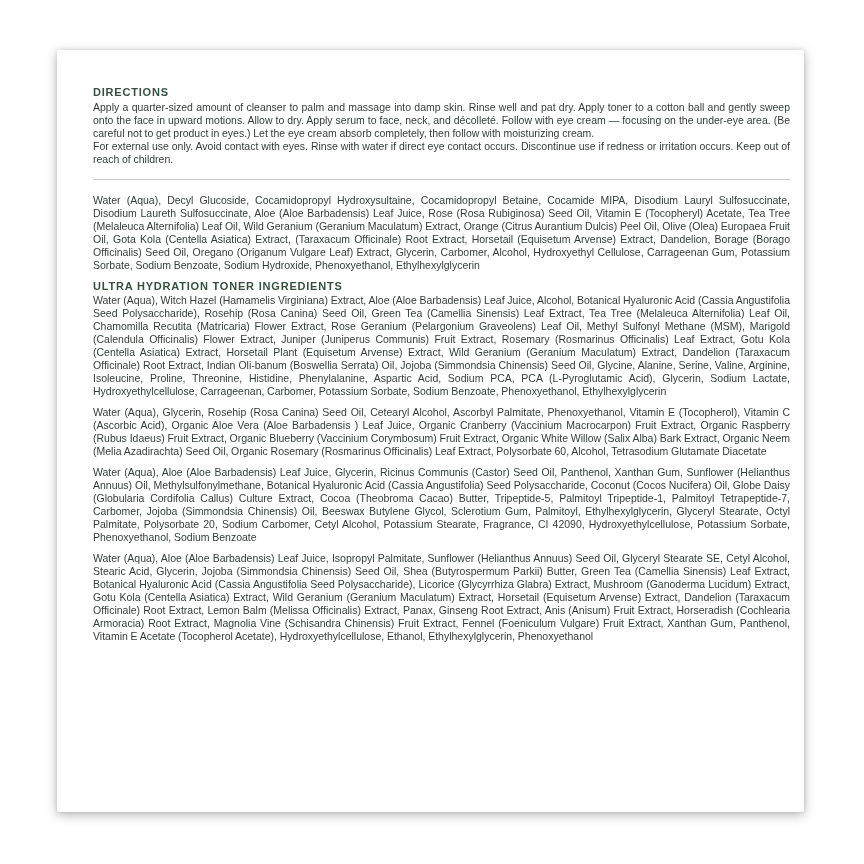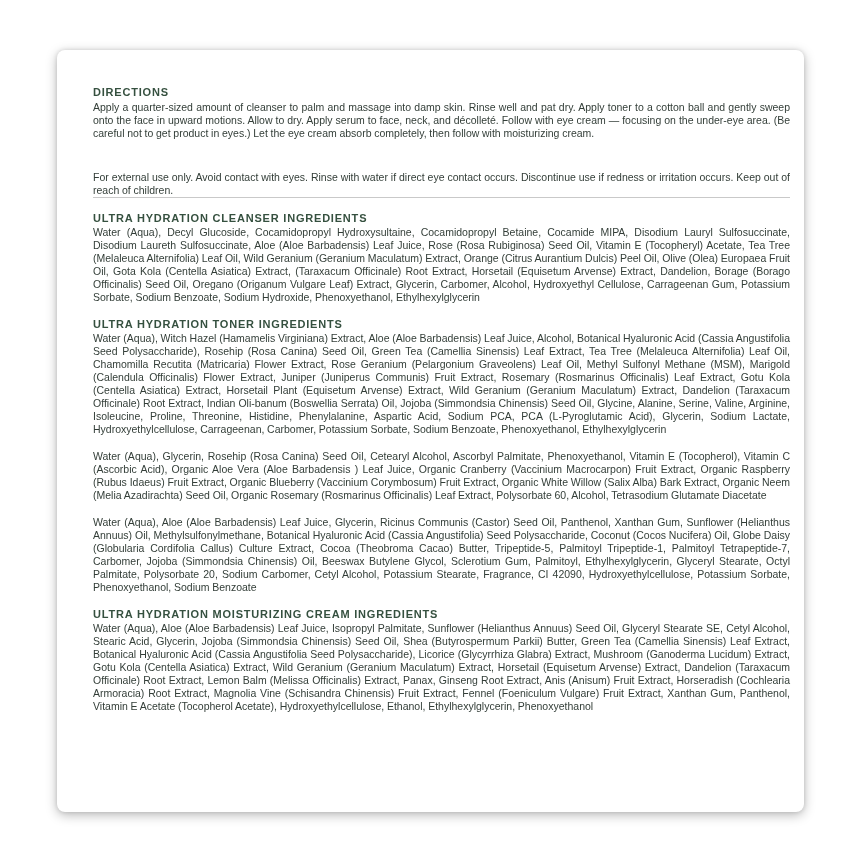--- a/index.html
+++ b/index.html
@@ -19,21 +19,21 @@
   }
   .card {
     position: absolute;
     left: 57px;
     top: 50px;
     width: 747px;
     height: 762px;
     box-sizing: border-box;
     padding: 36px 14px 20px 36px;
     background: var(--card-background, #ffffff);
-    border-radius: 8px;
+    border-radius: 2px;
     box-shadow: 0 3px 12px rgba(0,0,0,0.28), 0 0 4px rgba(0,0,0,0.12);
     overflow: hidden;
   }
   .heading {
     margin: 0 0 3px 0;
     font-size: 11px;
     line-height: 12px;
     font-weight: 700;
     letter-spacing: 0.8px;
     color: var(--heading, #35503f);
@@ -42,61 +42,59 @@
   .body-text {
     margin: 0;
     font-size: 10.5px;
     line-height: 13px;
     color: var(--body-text, #333e38);
     text-align: justify;
     hyphens: auto;
     -webkit-hyphens: auto;
     word-spacing: -0.2px;
   }
-  .directions-text { margin-bottom: 31px; }
-  .warning-text   { }
+  .directions-text { margin-bottom: 0; }
+  .warning-text   { margin-bottom: 13px; }
   .divider {
     border: none;
     border-top: 1px solid var(--divider, #c9c9c9);
     margin: 0 0 14px 0;
     height: 0;
   }
   .ingredients-section { margin: 0; }
-  .ingredients-section + .ingredients-section { margin-top: 14px; }
+  .ingredients-section + .ingredients-section { margin-top: 8px; }
   .ingredients-section .heading { margin-bottom: 2px; }
 </style>
 </head>
 <body>
 
 <div class="page">
   <div class="card">
 
     <h2 class="heading">DIRECTIONS</h2>
     <p class="body-text directions-text">Apply a quarter-sized amount of cleanser to palm and massage into damp skin. Rinse well and pat dry. Apply toner to a cotton ball and gently sweep onto the face in upward motions. Allow to dry. Apply serum to face, neck, and décolleté. Follow with eye cream — focusing on the under-eye area. (Be careful not to get product in eyes.) Let the eye cream absorb completely, then follow with moisturizing cream.</p>
     <p class="body-text warning-text">For external use only. Avoid contact with eyes. Rinse with water if direct eye contact occurs. Discontinue use if redness or irritation occurs. Keep out of reach of children.</p>
 
     <hr class="divider">
 
     <section class="ingredients-section">
-      <h2 class="heading">ULTRA HYDRATION CLEANSER INGREDIENTS</h2>
       <p class="body-text">Water (Aqua), Decyl Glucoside, Cocamidopropyl Hydroxysultaine, Cocamidopropyl Betaine, Cocamide MIPA, Disodium Lauryl Sulfosuccinate, Disodium Laureth Sulfosuccinate, Aloe (Aloe Barbadensis) Leaf Juice, Rose (Rosa Rubiginosa) Seed Oil, Vitamin E (Tocopheryl) Acetate, Tea Tree (Melaleuca Alternifolia) Leaf Oil, Wild Geranium (Geranium Maculatum) Extract, Orange (Citrus Aurantium Dulcis) Peel Oil, Olive (Olea) Europaea Fruit Oil, Gota Kola (Centella Asiatica) Extract, (Taraxacum Officinale) Root Extract, Horsetail (Equisetum Arvense) Extract, Dandelion, Borage (Borago Officinalis) Seed Oil, Oregano (Origanum Vulgare Leaf) Extract, Glycerin, Carbomer, Alcohol, Hydroxyethyl Cellulose, Carrageenan Gum, Potassium Sorbate, Sodium Benzoate, Sodium Hydroxide, Phenoxyethanol, Ethylhexylglycerin</p>
     </section>
 
     <section class="ingredients-section">
       <h2 class="heading">ULTRA HYDRATION TONER INGREDIENTS</h2>
       <p class="body-text">Water (Aqua), Witch Hazel (Hamamelis Virginiana) Extract, Aloe (Aloe Barbadensis) Leaf Juice, Alcohol, Botanical Hyaluronic Acid (Cassia Angustifolia Seed Polysaccharide), Rosehip (Rosa Canina) Seed Oil, Green Tea (Camellia Sinensis) Leaf Extract, Tea Tree (Melaleuca Alternifolia) Leaf Oil, Chamomilla Recutita (Matricaria) Flower Extract, Rose Geranium (Pelargonium Graveolens) Leaf Oil, Methyl Sulfonyl Methane (MSM), Marigold (Calendula Officinalis) Flower Extract, Juniper (Juniperus Communis) Fruit Extract, Rosemary (Rosmarinus Officinalis) Leaf Extract, Gotu Kola (Centella Asiatica) Extract, Horsetail Plant (Equisetum Arvense) Extract, Wild Geranium (Geranium Maculatum) Extract, Dandelion (Taraxacum Officinale) Root Extract, Indian Oli-banum (Boswellia Serrata) Oil, Jojoba (Simmondsia Chinensis) Seed Oil, Glycine, Alanine, Serine, Valine, Arginine, Isoleucine, Proline, Threonine, Histidine, Phenylalanine, Aspartic Acid, Sodium PCA, PCA (L-Pyroglutamic Acid), Glycerin, Sodium Lactate, Hydroxyethylcellulose, Carrageenan, Carbomer, Potassium Sorbate, Sodium Benzoate, Phenoxyethanol, Ethylhexylglycerin</p>
     </section>
 
     <section class="ingredients-section">
       <p class="body-text">Water (Aqua), Glycerin, Rosehip (Rosa Canina) Seed Oil, Cetearyl Alcohol, Ascorbyl Palmitate, Phenoxyethanol, Vitamin E (Tocopherol), Vitamin C (Ascorbic Acid), Organic Aloe Vera (Aloe Barbadensis ) Leaf Juice, Organic Cranberry (Vaccinium Macrocarpon) Fruit Extract, Organic Raspberry (Rubus Idaeus) Fruit Extract, Organic Blueberry (Vaccinium Corymbosum) Fruit Extract, Organic White Willow (Salix Alba) Bark Extract, Organic Neem (Melia Azadirachta) Seed Oil, Organic Rosemary (Rosmarinus Officinalis) Leaf Extract, Polysorbate 60, Alcohol, Tetrasodium Glutamate Diacetate</p>
     </section>
 
     <section class="ingredients-section">
       <p class="body-text">Water (Aqua), Aloe (Aloe Barbadensis) Leaf Juice, Glycerin, Ricinus Communis (Castor) Seed Oil, Panthenol, Xanthan Gum, Sunflower (Helianthus Annuus) Oil, Methylsulfonylmethane, Botanical Hyaluronic Acid (Cassia Angustifolia) Seed Polysaccharide, Coconut (Cocos Nucifera) Oil, Globe Daisy (Globularia Cordifolia Callus) Culture Extract, Cocoa (Theobroma Cacao) Butter, Tripeptide-5, Palmitoyl Tripeptide-1, Palmitoyl Tetrapeptide-7, Carbomer, Jojoba (Simmondsia Chinensis) Oil, Beeswax Butylene Glycol, Sclerotium Gum, Palmitoyl, Ethylhexylglycerin, Glyceryl Stearate, Octyl Palmitate, Polysorbate 20, Sodium Carbomer, Cetyl Alcohol, Potassium Stearate, Fragrance, CI 42090, Hydroxyethylcellulose, Potassium Sorbate, Phenoxyethanol, Sodium Benzoate</p>
     </section>
 
     <section class="ingredients-section">
-      <h2 class="heading">ULTRA HYDRATION MOISTURIZING CREAM INGREDIENTS</h2>
       <p class="body-text">Water (Aqua), Aloe (Aloe Barbadensis) Leaf Juice, Isopropyl Palmitate, Sunflower (Helianthus Annuus) Seed Oil, Glyceryl Stearate SE, Cetyl Alcohol, Stearic Acid, Glycerin, Jojoba (Simmondsia Chinensis) Seed Oil, Shea (Butyrospermum Parkii) Butter, Green Tea (Camellia Sinensis) Leaf Extract, Botanical Hyaluronic Acid (Cassia Angustifolia Seed Polysaccharide), Licorice (Glycyrrhiza Glabra) Extract, Mushroom (Ganoderma Lucidum) Extract, Gotu Kola (Centella Asiatica) Extract, Wild Geranium (Geranium Maculatum) Extract, Horsetail (Equisetum Arvense) Extract, Dandelion (Taraxacum Officinale) Root Extract, Lemon Balm (Melissa Officinalis) Extract, Panax, Ginseng Root Extract, Anis (Anisum) Fruit Extract, Horseradish (Cochlearia Armoracia) Root Extract, Magnolia Vine (Schisandra Chinensis) Fruit Extract, Fennel (Foeniculum Vulgare) Fruit Extract, Xanthan Gum, Panthenol, Vitamin E Acetate (Tocopherol Acetate), Hydroxyethylcellulose, Ethanol, Ethylhexylglycerin, Phenoxyethanol</p>
     </section>
 
   </div>
 </div>
 
 </body></html>

